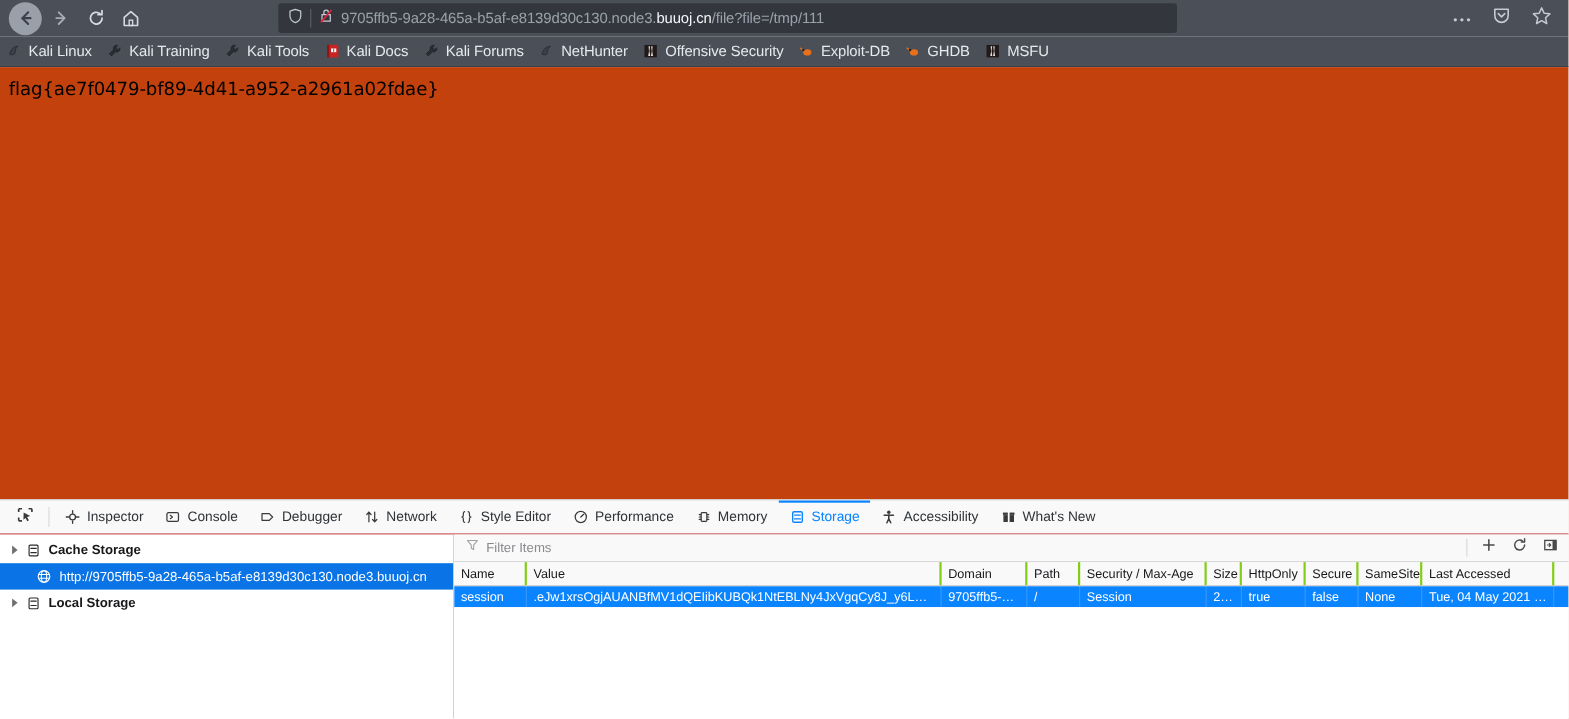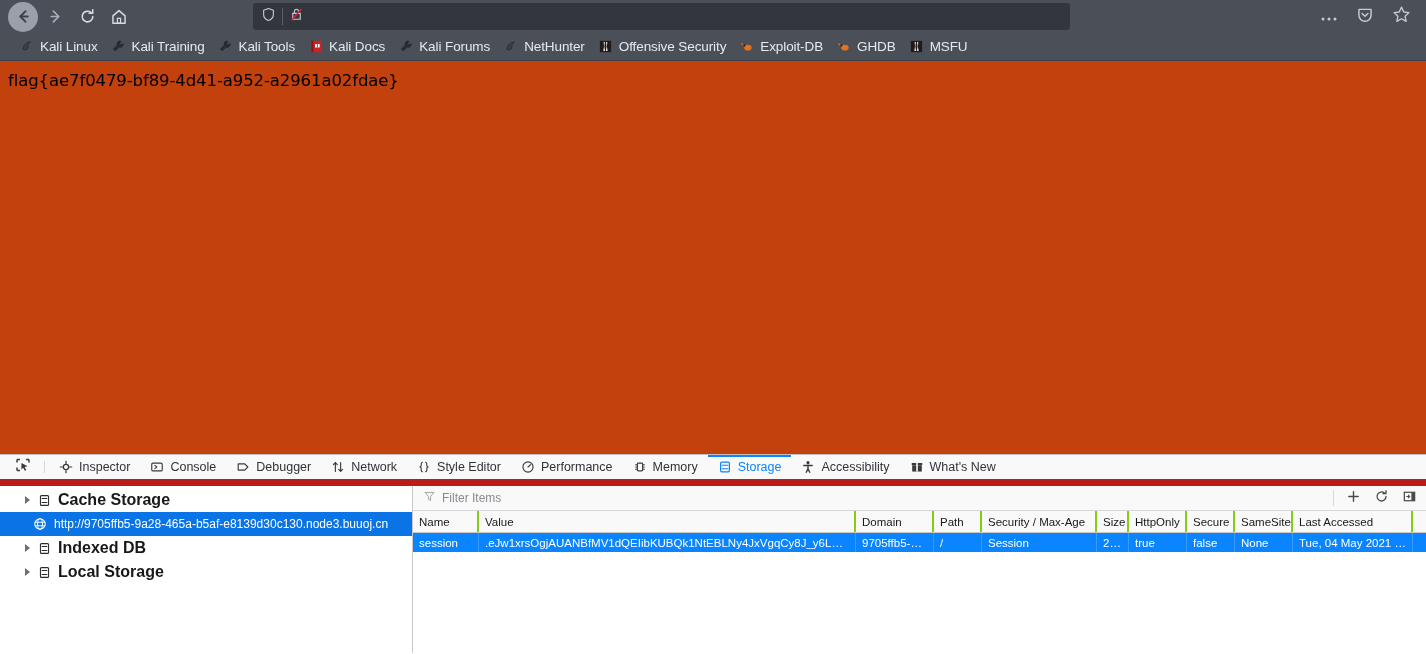--- a/index.html
+++ b/index.html
@@ -66,21 +66,20 @@
     width: 30px; height: 28px;
     display: flex; align-items: center; justify-content: center;
   }
 
   
   .bookmarks-bar {
     height: 28px;
     background: #4a4f58;
     display: flex;
     align-items: center;
-    padding-left: 14px;
     gap: 0px;
     border-bottom: 1px solid #3c4149;
   }
   .bm {
     display: flex;
     align-items: center;
     gap: 5px;
     padding: 2px 8px 2px 5px;
     border-radius: 2px;
     height: 24px;
@@ -111,21 +110,21 @@
   .devtools {
     height: 199px;
     background: #ffffff;
     border-top: 1px solid #c0c0c0;
     display: flex;
     flex-direction: column;
   }
   .dt-toolbar {
     height: 31px;
     background: #f9f9fa;
-    border-bottom: 7px solid #b91c1c;
+    border-bottom: 1px solid #b91c1c;
     display: flex;
     align-items: stretch;
     padding-left: 6px;
   }
   .dt-picker {
     width: 34px;
     display: flex; align-items: center; justify-content: center;
   }
   .dt-divider-v {
     width: 1px;
@@ -159,22 +158,22 @@
     width: 413px;
     border-right: 1px solid #c8c8c8;
     background: #ffffff;
     overflow: hidden;
     padding-top: 2px;
   }
   .tree-row {
     height: 24px;
     display: flex;
     align-items: center;
-    padding-left: 20px;
-    font-size: 16px;
+    padding-left: 6px;
+    font-size: 12px;
     color: #18181b;
     font-weight: bold;
     white-space: nowrap;
   }
   .tree-row.child {
     padding-left: 32px;
     font-weight: normal;
     font-size: 12px;
   }
   .tree-row.selected {
@@ -309,20 +308,21 @@
         </svg>
     </span>
     <span class="url-sep"></span>
     <span>
       <svg width="15" height="15" viewBox="0 0 16 16">
         <path d="M4 6.8 H12 V13 H4 Z" stroke="#c5cad2" stroke-width="1.2" fill="none"></path>
         <path d="M5.8 6.8 V4.6 A2.2 2.2 0 0 1 10.2 4.6 V5.4" stroke="#c5cad2" stroke-width="1.2" fill="none"></path>
         <path d="M2.8 14.2 L13.2 2.2" stroke="#e0203c" stroke-width="1.6"></path>
       </svg>
     </span>
+    <span class="url-text"><span>9705ffb5-9a28-465a-b5af-e8139d30c130.node3.</span><span class="url-domain">buuoj.cn</span><span>/file?file=/tmp/111</span></span>
   </div>
 
   <div class="toolbar-right">
     <div class="tbr-btn">
       <span>
         <svg width="18" height="6" viewBox="0 0 18 6">
             <circle cx="3" cy="3" r="1.5" fill="#c5cad2"></circle>
             <circle cx="9" cy="3" r="1.5" fill="#c5cad2"></circle>
             <circle cx="15" cy="3" r="1.5" fill="#c5cad2"></circle>
           </svg>
@@ -597,32 +597,20 @@
         <span class="tree-ico">
           <svg width="14" height="14" viewBox="0 0 16 16">
               <circle cx="8" cy="8" r="6" stroke="#ffffff" stroke-width="1.2" fill="none"></circle>
               <ellipse cx="8" cy="8" rx="2.8" ry="6" stroke="#ffffff" stroke-width="1.1" fill="none"></ellipse>
               <path d="M2.3 6 H13.7 M2.3 10 H13.7" stroke="#ffffff" stroke-width="1.1"></path>
             </svg>
         </span>
         <span>http://9705ffb5-9a28-465a-b5af-e8139d30c130.node3.buuoj.cn</span>
       </div>
 
-      <div class="tree-row">
-        <span class="twisty">
-            <span class="tw-closed"></span>
-          </span>
-        <span class="tree-ico">
-          <svg width="13" height="13" viewBox="0 0 16 16">
-              <rect x="3" y="2" width="10" height="12" rx="1.2" stroke="#2b2b2d" stroke-width="1.3" fill="none"></rect>
-              <path d="M5 5.6 H11 M5 10.4 H11" stroke="#2b2b2d" stroke-width="1.3" stroke-linecap="round"></path>
-            </svg>
-        </span>
-        <span>Indexed DB</span>
-      </div>
 
       <div class="tree-row">
         <span class="twisty">
             <span class="tw-closed"></span>
           </span>
         <span class="tree-ico">
           <svg width="13" height="13" viewBox="0 0 16 16">
               <rect x="3" y="2" width="10" height="12" rx="1.2" stroke="#2b2b2d" stroke-width="1.3" fill="none"></rect>
               <path d="M5 5.6 H11 M5 10.4 H11" stroke="#2b2b2d" stroke-width="1.3" stroke-linecap="round"></path>
             </svg>

